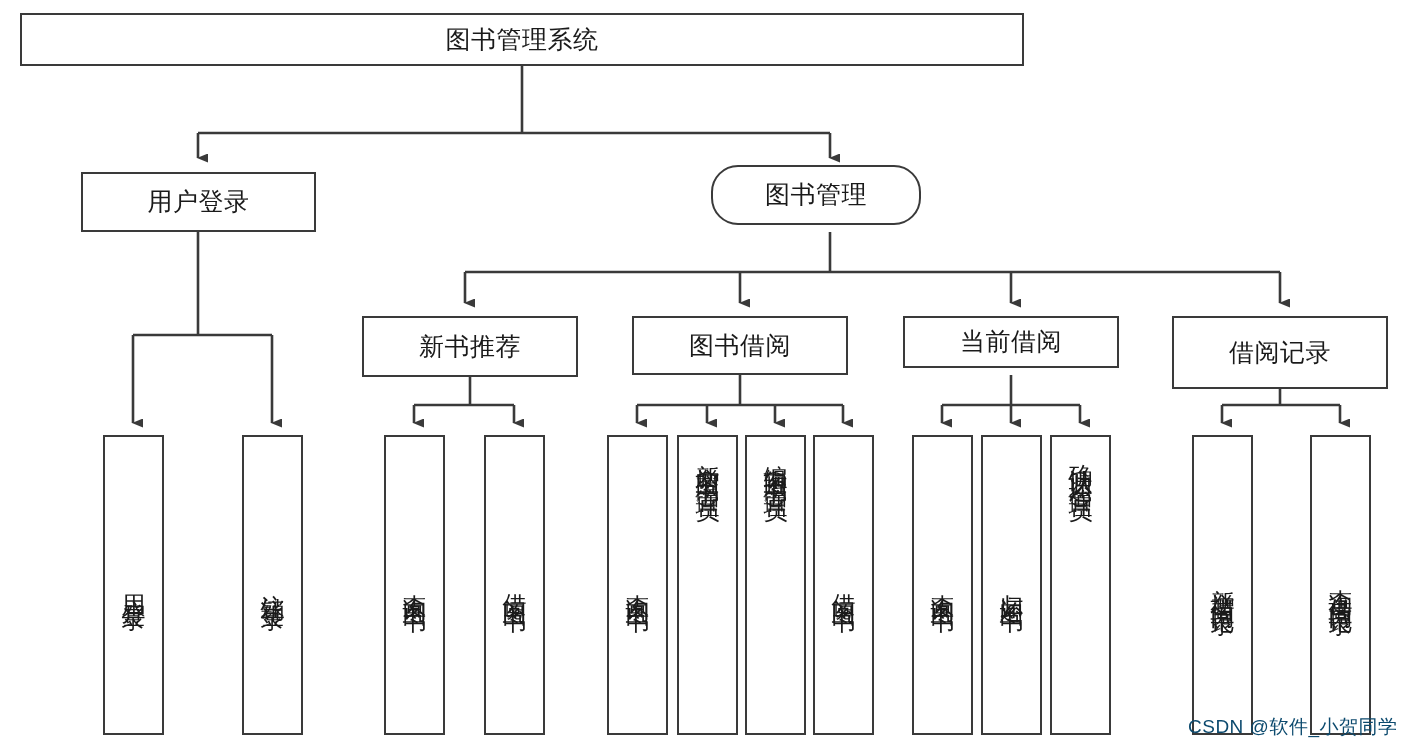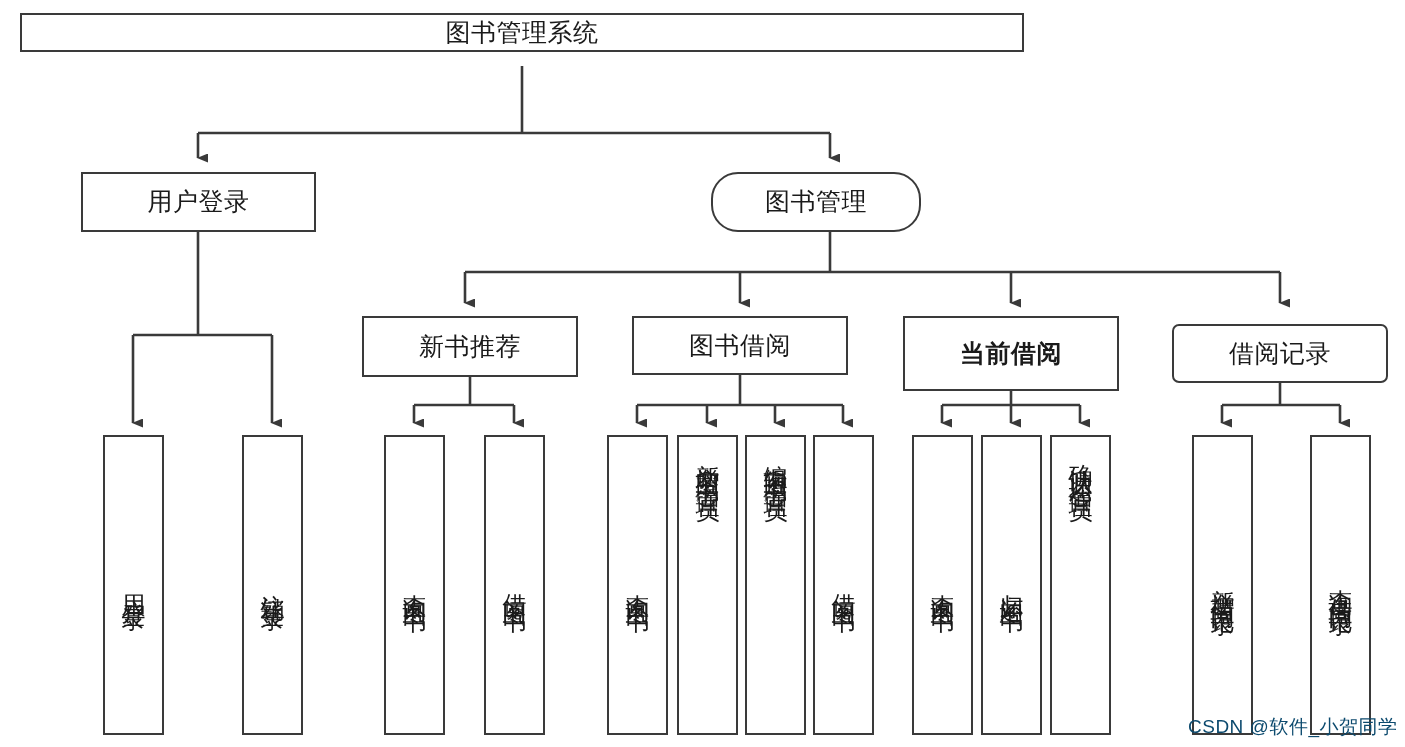--- a/index.html
+++ b/index.html
@@ -118,41 +118,41 @@
       <path d="M1011,405 L1011,423" marker-end="url(#arrow)"></path>
       <path d="M1080,405 L1080,423" marker-end="url(#arrow)"></path>
 
       <path d="M1280,375 L1280,405"></path>
       <path d="M1222,405 L1340,405"></path>
       <path d="M1222,405 L1222,423" marker-end="url(#arrow)"></path>
       <path d="M1340,405 L1340,423" marker-end="url(#arrow)"></path>
     </g>
   </svg>
 
-  <div class="node horizontal" style="left:20px; top:13px; width:1004px; height:39px;text-align:right;">
+  <div class="node horizontal" style="left:20px; top:13px; width:1004px; height:53px;text-align:right;">
     <span>图书管理系统</span>
   </div>
 
   <div class="node horizontal" style="left:81px; top:172px; width:235px; height:60px;">
     <span>用户登录</span>
   </div>
-  <div class="node horizontal" style="left:711px; top:172px; width:210px; height:60px;border-radius:27px;">
+  <div class="node horizontal" style="left:711px; top:165px; width:210px; height:60px;border-radius:27px;">
     <span>图书管理</span>
   </div>
 
   <div class="node horizontal" style="left:362px; top:316px; width:216px; height:61px;">
     <span>新书推荐</span>
   </div>
   <div class="node horizontal" style="left:632px; top:316px; width:216px; height:59px;align-items:center;">
     <span>图书借阅</span>
   </div>
-  <div class="node horizontal" style="left:903px; top:316px; width:216px; height:75px;font-weight:bold;">
+  <div class="node horizontal" style="left:903px; top:316px; width:216px; height:52px;">
     <span>当前借阅</span>
   </div>
-  <div class="node horizontal" style="left:1172px; top:324px; width:216px; height:59px;border-radius:7px;">
+  <div class="node horizontal" style="left:1172px; top:316px; width:216px; height:73px;">
     <span>借阅记录</span>
   </div>
 
   <div class="node vertical centerv" style="left:103px; top:435px; width:61px; height:300px;">
     <span class="vlabel">用户登录</span>
   </div>
   <div class="node vertical centerv" style="left:242px; top:435px; width:61px; height:300px;">
     <span class="vlabel">注销登录</span>
   </div>
 

